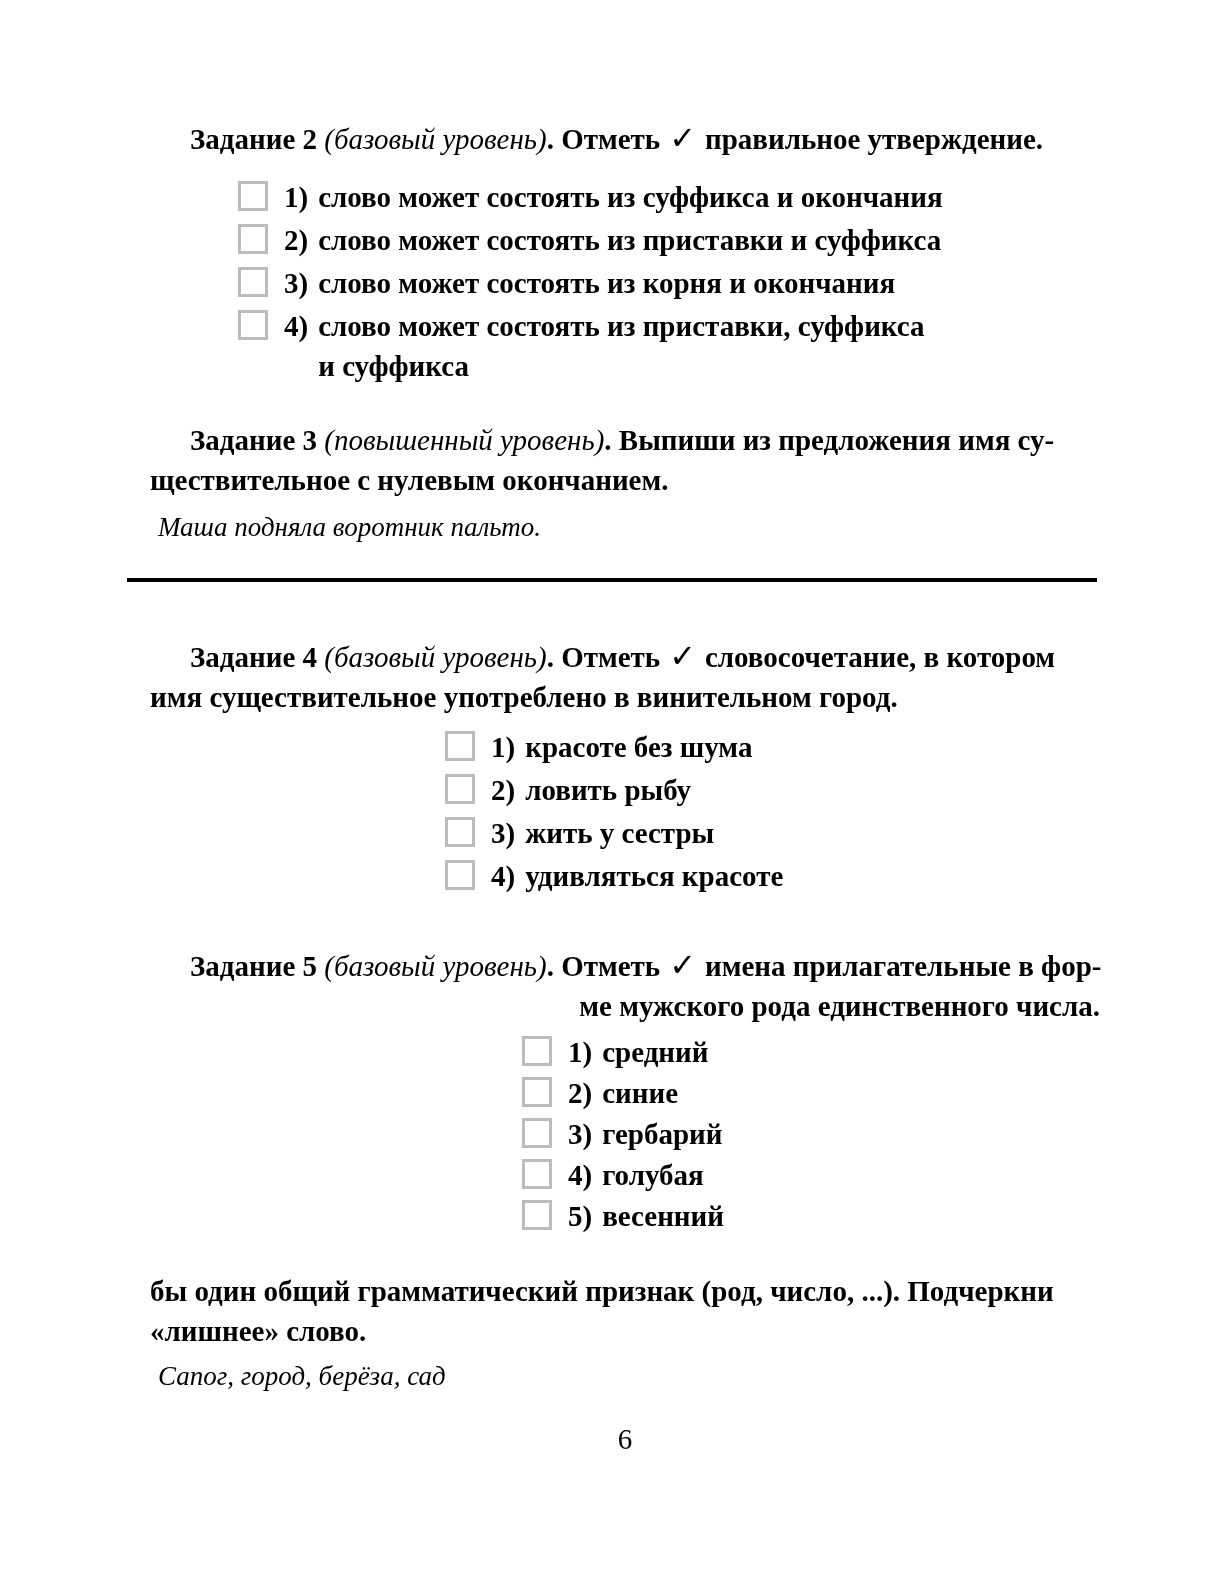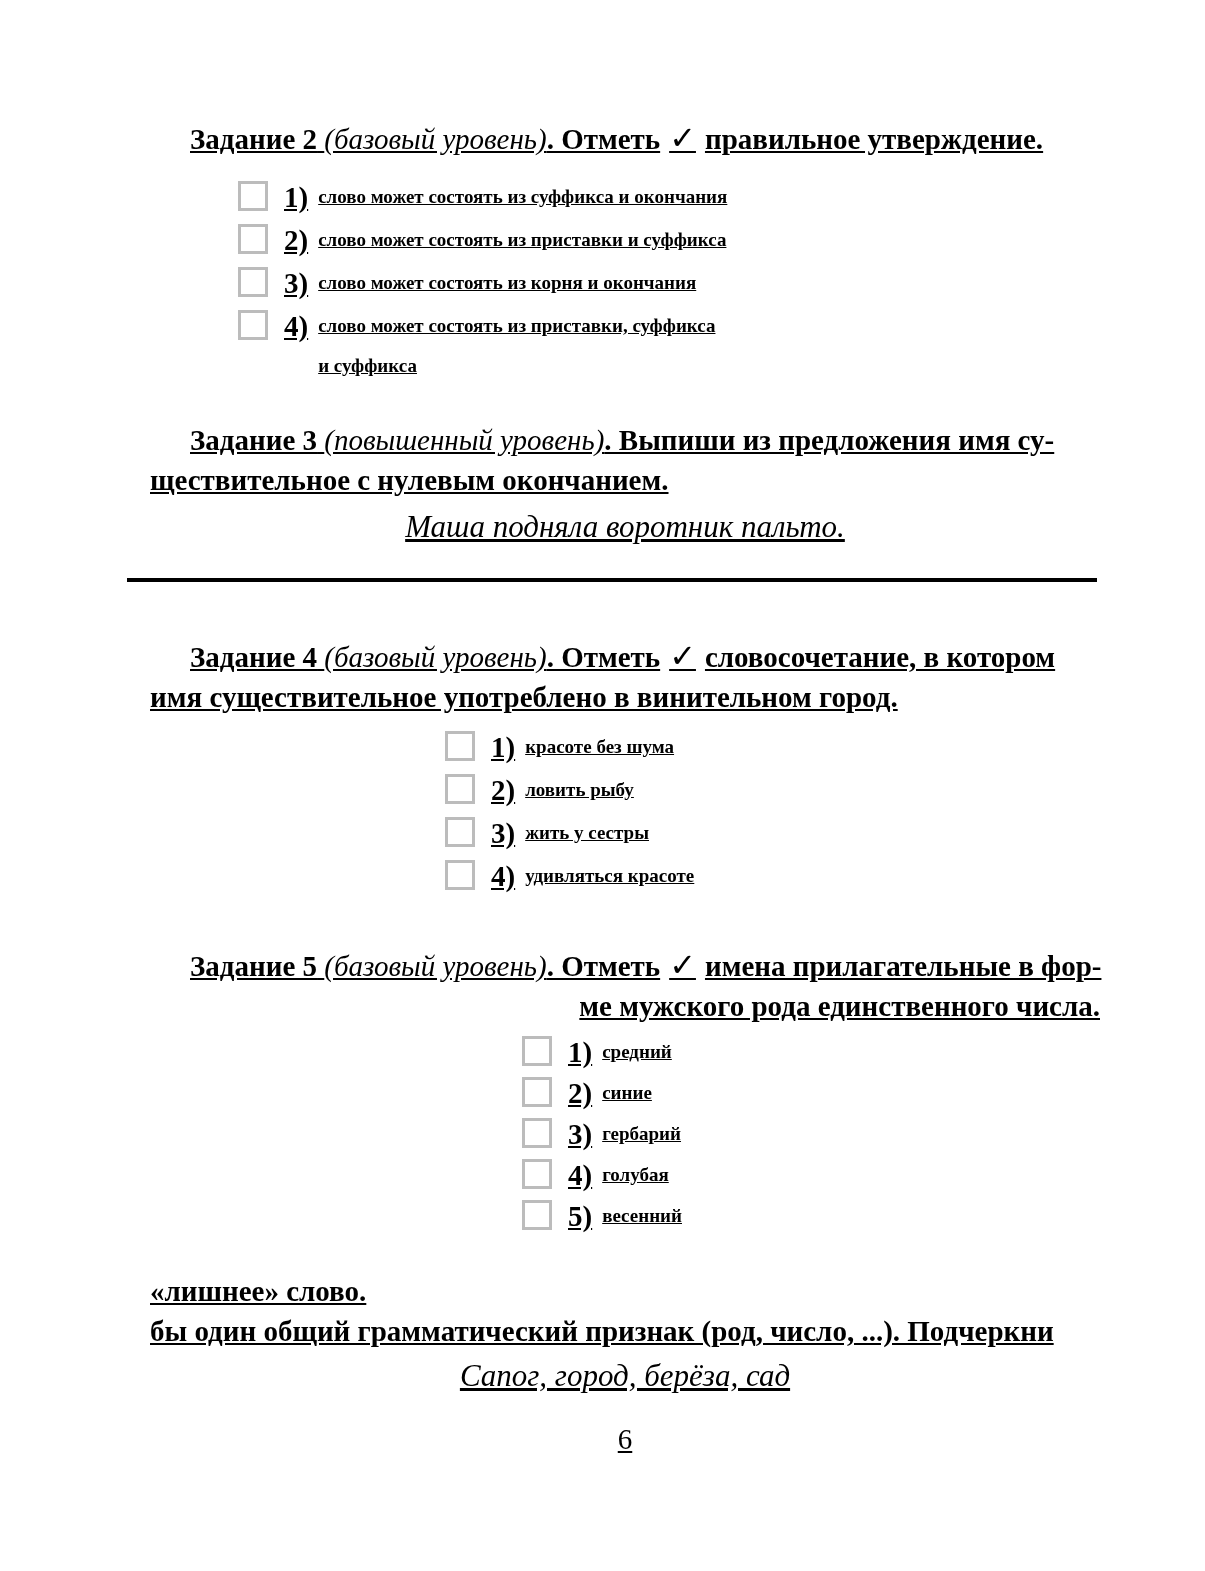--- a/index.html
+++ b/index.html
@@ -8,21 +8,20 @@
     margin: 0; padding: 0;
     background: #ffffff;
     width: 1205px; height: 1571px;
     font-family: "Liberation Serif", "DejaVu Serif", serif;
     color: #000;
   }
   .page {
     position: relative;
     width: 1205px; height: 1571px;
     overflow: hidden;
-    text-decoration: underline;
   }
   .content {
     margin-left: 150px;
     margin-right: 105px;
     width: 950px;
     padding-top: 118px;
   }
 
   
   .task-head {
@@ -48,36 +47,36 @@
   .option { display: flex; align-items: flex-start; min-height: 43px; }
   .checkbox {
     flex: none;
     width: 30px; height: 30px;
     border: 3px solid #bcbcbc;
     background: #fff;
     margin-top: 4px;
     margin-right: 16px;
   }
   .num { font-weight: bold; font-size: 29px; line-height: 40px; margin-right: 10px; white-space: nowrap; }
-  .labelwrap { font-weight: bold; font-size: 19px; line-height: 40px; max-width: 700px; }
+  .labelwrap { font-weight: bold; font-size: 29px; line-height: 40px; max-width: 700px; }
   .label2 { display: block; }
   .label2:empty { display: none; }
 
   .opts-task2 { margin-left: 88px; }
   .opts-task4 { margin-left: 295px; margin-top: 10px; }
   .opts-task5 { margin-left: 372px; margin-top: 6px; }
   .opts-task5 .option { min-height: 41px; }
 
   
   .sentence {
     margin: 8px;
-    text-align: center;
+    text-align: left;
     font-style: italic;
     font-weight: normal;
-    font-size: 31px;
+    font-size: 27px;
     line-height: 42px;
   }
   .sentence-task3 { margin-top: 6px; }
   .sentence-task6 { margin-top: 4px; }
 
   .divider {
     border: none;
     border-top: 4px solid #000;
     width: 970px;
     margin: 30px 0 0 -23px;
@@ -188,21 +187,21 @@
         <span class="labelwrap"><span class="label">голубая</span></span>
       </div>
       <div class="option">
         <span class="checkbox"></span>
         <span class="num">5)</span>
         <span class="labelwrap"><span class="label">весенний</span></span>
       </div>
     </div>
 
     <p class="task-head mt-task6">
+      <span class="wrapline">бы один общий грамматический признак (род, число, ...). Подчеркни</span>
       <span class="wrapline">«лишнее» слово.</span>
-      <span class="wrapline">бы один общий грамматический признак (род, число, ...). Подчеркни</span>
     </p>
     <p class="sentence sentence-task6">Сапог, город, берёза, сад</p>
 
     <p class="page-number">6</p>
 
   </div>
 </div>
 
 </body></html>

